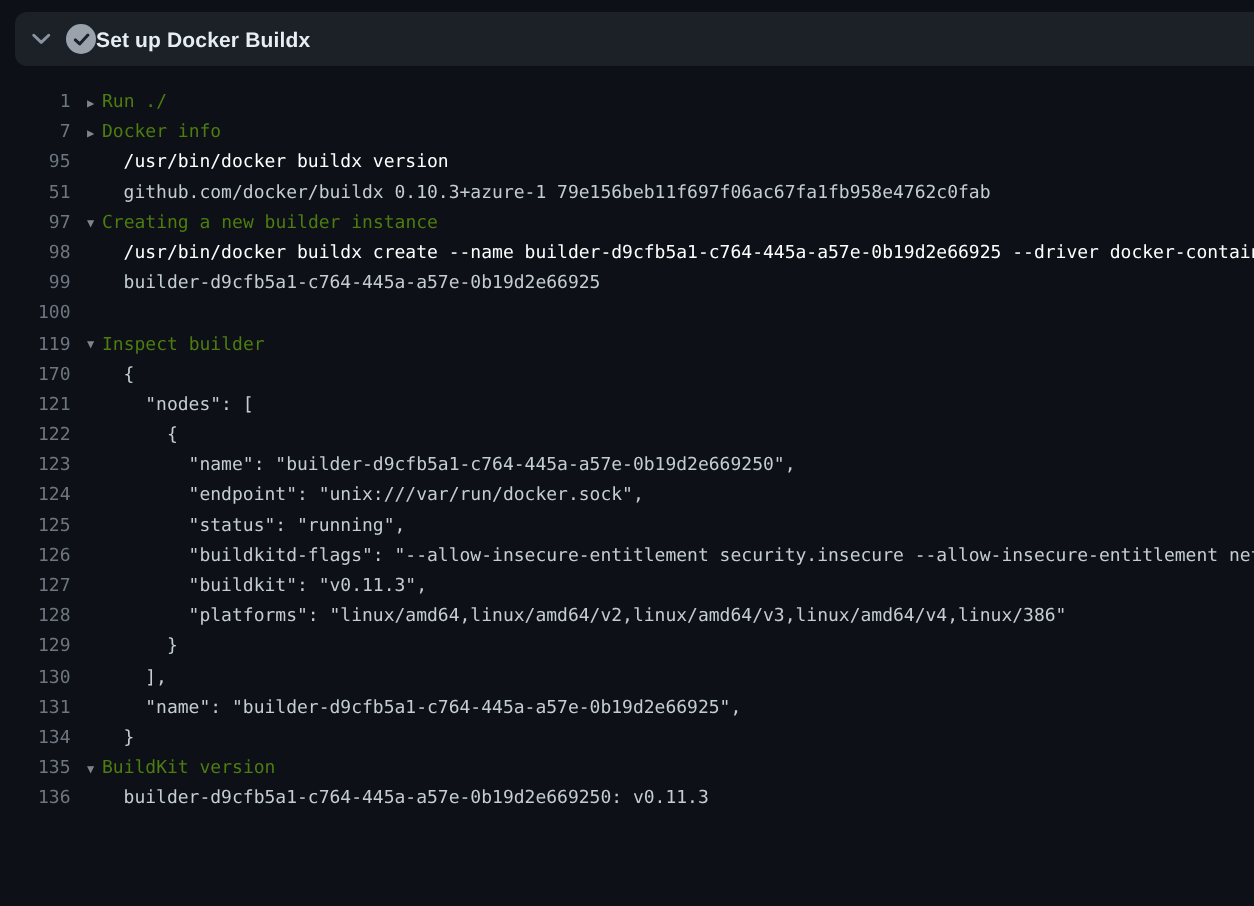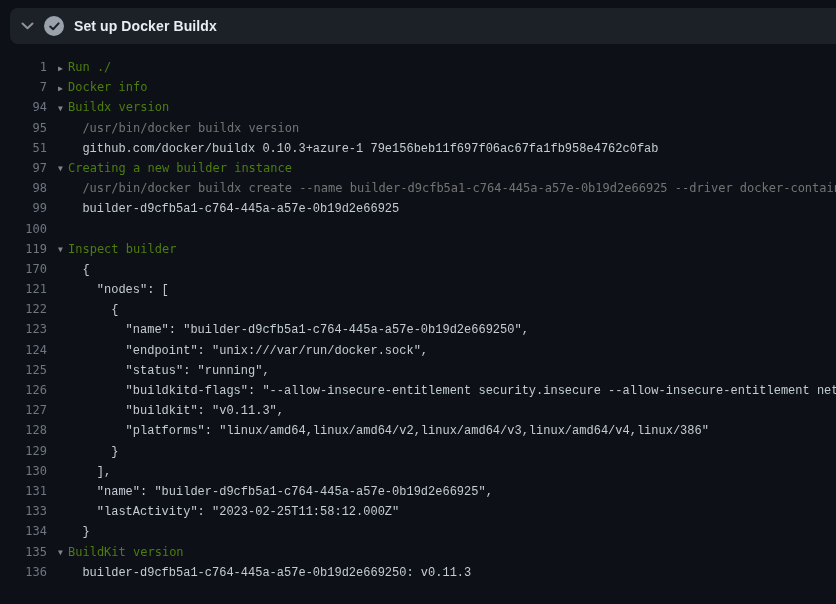--- a/index.html
+++ b/index.html
@@ -17,21 +17,20 @@
     cursor:pointer;
   }
   .chevron { width:34px; display:flex; justify-content:center; align-items:center; }
   .status-circle {
     width:20px; height:20px; border-radius:50%;
     background:#9aa2ab;
     display:flex; align-items:center; justify-content:center;
     flex:none;
   }
   .step-title {
-    margin-left:10px;
     font-family:"Liberation Sans","DejaVu Sans",sans-serif;
     font-size:14px; font-weight:600; color:#e6edf3;
     letter-spacing:.1px;
   }
   
   .log {
     position:absolute; left:0; top:44px; width:836px; bottom:0;
     padding-top:13px;
     overflow:hidden;
   }
@@ -49,22 +48,22 @@
   }
   .body { margin-left:11px; flex:none; }
   .tri {
     display:inline-block; width:10px;
     font-size:8px; color:#7d8590;
     vertical-align:0.5px;
   }
   .row.group .txt { color:#4d7c0f; }
   .row.group { cursor:pointer; }
   .row.plain .body { padding-left:24.4px; }
-  .row.output .txt { color:#c4ccd4;font-family:Liberation Mono, monospace; }
-  .row.command .txt { color:#737373;text-align:right; }
+  .row.output .txt { color:#c4ccd4; }
+  .row.command .txt { color:#ffffff;text-align:right; }
 </style>
 </head>
 <body>
 
 <div class="step-header">
   <span class="chevron">
     <svg width="13" height="8" viewBox="0 0 13 8">
       <path d="M1.5 1.5 L6.5 6.2 L11.5 1.5" fill="none" stroke="#8b949e" stroke-width="2" stroke-linecap="round" stroke-linejoin="round"></path>
     </svg>
   </span>
@@ -77,24 +76,20 @@
 </div>
 
 <div class="log" id="log">
     <div class="row group">
     <span class="num">1</span>
     <span class="body"><span class="tri">▶</span><span class="txt">Run ./</span></span>
   </div>
     <div class="row group">
     <span class="num">7</span>
     <span class="body"><span class="tri">▶</span><span class="txt">Docker info</span></span>
-  </div>
-    <div class="row group">
-    <span class="num">94</span>
-    <span class="body"><span class="tri">▼</span><span class="txt">Buildx version</span></span>
   </div>
     <div class="row plain command">
     <span class="num">95</span>
     <span class="body"><span class="txt">/usr/bin/docker buildx version</span></span>
   </div>
     <div class="row plain output">
     <span class="num">51</span>
     <span class="body"><span class="txt">github.com/docker/buildx 0.10.3+azure-1 79e156beb11f697f06ac67fa1fb958e4762c0fab</span></span>
   </div>
     <div class="row group">
@@ -158,24 +153,20 @@
   </div>
     <div class="row plain output">
     <span class="num">130</span>
     <span class="body"><span class="txt">  ],</span></span>
   </div>
     <div class="row plain output">
     <span class="num">131</span>
     <span class="body"><span class="txt">  "name": "builder-d9cfb5a1-c764-445a-a57e-0b19d2e66925",</span></span>
   </div>
     <div class="row plain output">
-    <span class="num">133</span>
-    <span class="body"><span class="txt">  "lastActivity": "2023-02-25T11:58:12.000Z"</span></span>
-  </div>
-    <div class="row plain output">
     <span class="num">134</span>
     <span class="body"><span class="txt">}</span></span>
   </div>
     <div class="row group">
     <span class="num">135</span>
     <span class="body"><span class="tri">▼</span><span class="txt">BuildKit version</span></span>
   </div>
     <div class="row plain output">
     <span class="num">136</span>
     <span class="body"><span class="txt">builder-d9cfb5a1-c764-445a-a57e-0b19d2e669250: v0.11.3</span></span>

